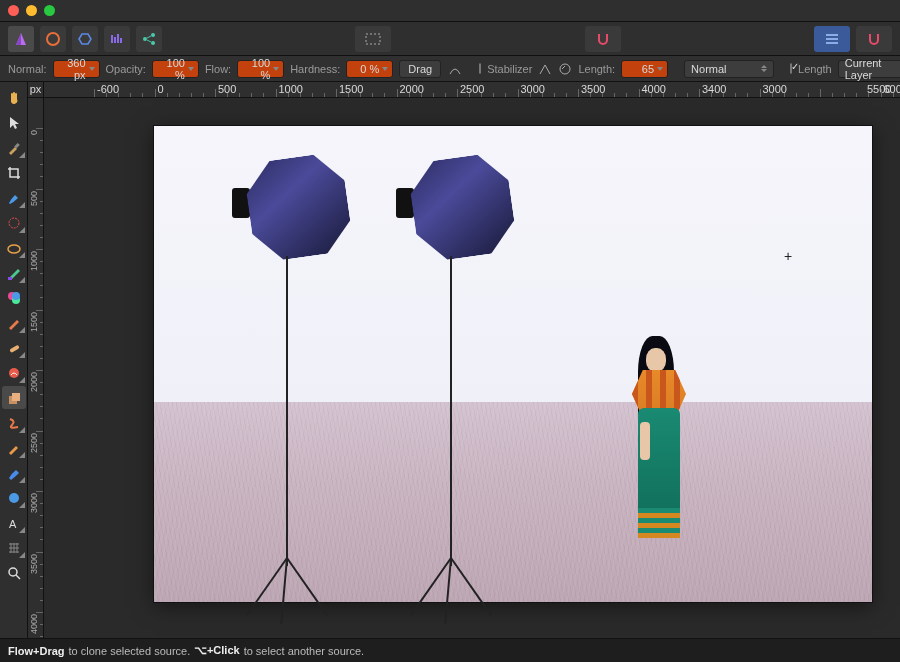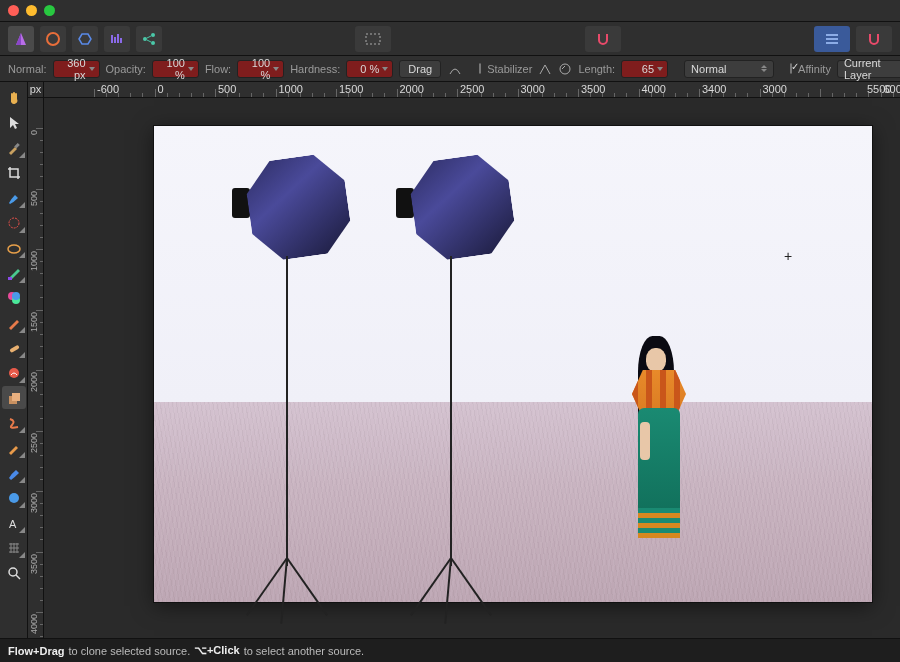--- a/index.html
+++ b/index.html
@@ -23,21 +23,21 @@
   
   .personabar{height:34px;background:#2f2f2f;display:flex;align-items:center;padding:0 8px;gap:6px;border-bottom:1px solid #111;}
   .pbtn{width:26px;height:26px;display:flex;align-items:center;justify-content:center;border-radius:3px;background:#3a3a3a;}
   .pbtn.active{background:#4a4a4a;}
   .pgroup{display:flex;gap:6px;}
   .spacer{flex:1;}
   .pbtn.wide{width:36px;}
   
   .ctxbar{height:26px;background:#303030;display:flex;align-items:center;padding:0 8px;gap:6px;border-bottom:1px solid #111;}
   .lbl{color:var(--text-dim);white-space:nowrap;}
-  .valbox{background:#7f1d1d;border:1px solid #222;border-radius:3px;height:18px;padding:0 4px;display:flex;align-items:center;gap:3px;}
+  .valbox{background:#c2410c;border:1px solid #222;border-radius:3px;height:18px;padding:0 4px;display:flex;align-items:center;gap:3px;}
   .valbox .txt{min-width:28px;text-align:right;}
   .caret{width:0;height:0;border-left:3px solid transparent;border-right:3px solid transparent;border-top:4px solid #888;}
   .btn-more{background:#3d3d3d;border:1px solid #222;border-radius:3px;height:18px;padding:0 8px;display:flex;align-items:center;}
   .ctxicon{width:18px;height:18px;display:flex;align-items:center;justify-content:center;}
   .chk{width:11px;height:11px;border:1px solid #777;border-radius:2px;display:inline-block;position:relative;}
   .chk.on::after{content:"✓";position:absolute;left:0;top:-3px;font-size:10px;color:#ddd;}
   .sep{width:1px;height:16px;background:#222;margin:0 2px;}
   .dd{background:#3d3d3d;border:1px solid #222;border-radius:3px;height:18px;padding:0 6px;display:flex;align-items:center;gap:6px;min-width:80px;}
   .updn{display:flex;flex-direction:column;gap:1px;}
   .updn .u{width:0;height:0;border-left:3px solid transparent;border-right:3px solid transparent;border-bottom:3px solid #888;}
@@ -210,21 +210,21 @@
   <div class="sep"></div>
   <div class="dd" style="flex:0 0 90px">
     <span style="flex:1">Normal</span>
     <span class="updn">
         <span class="u"></span>
         <span class="d"></span>
       </span>
   </div>
   <div class="sep"></div>
   <span class="chk on"></span>
-  <span class="lbl">Affinity</span>
+  <span class="lbl">Length</span>
   <div class="dd" style="min-width:76px">
     <span>Current Layer</span>
   </div>
 </div>
 
 <div class="mainrow">
 
   <div class="toolbox">
     <div class="tool">
         <svg width="16" height="16">

